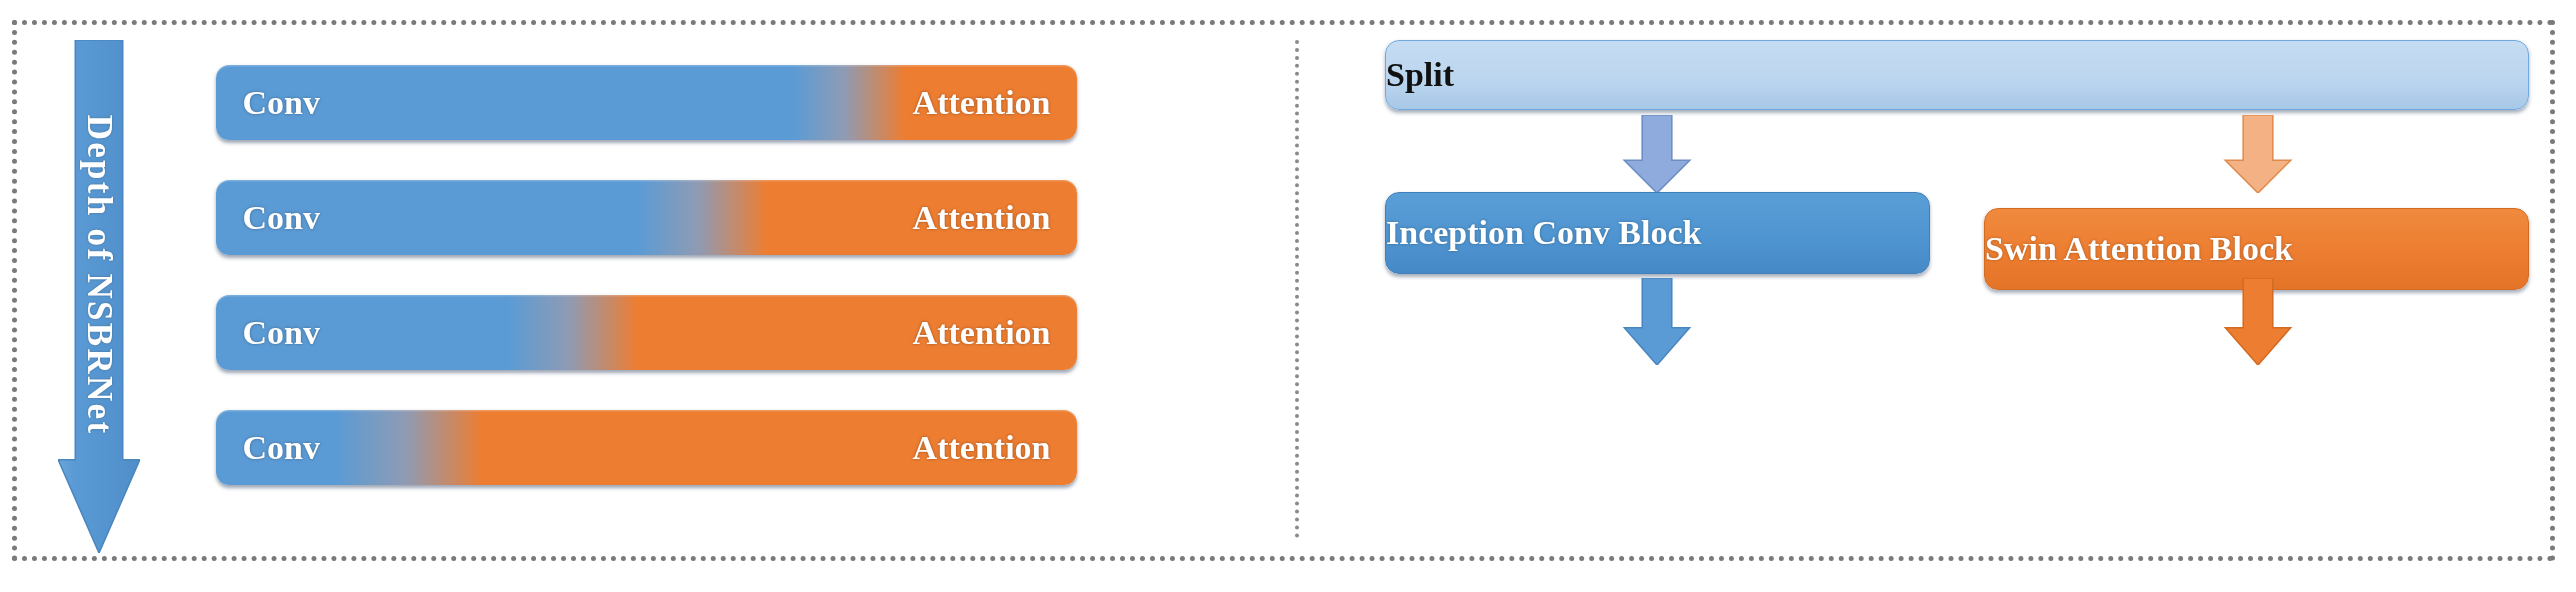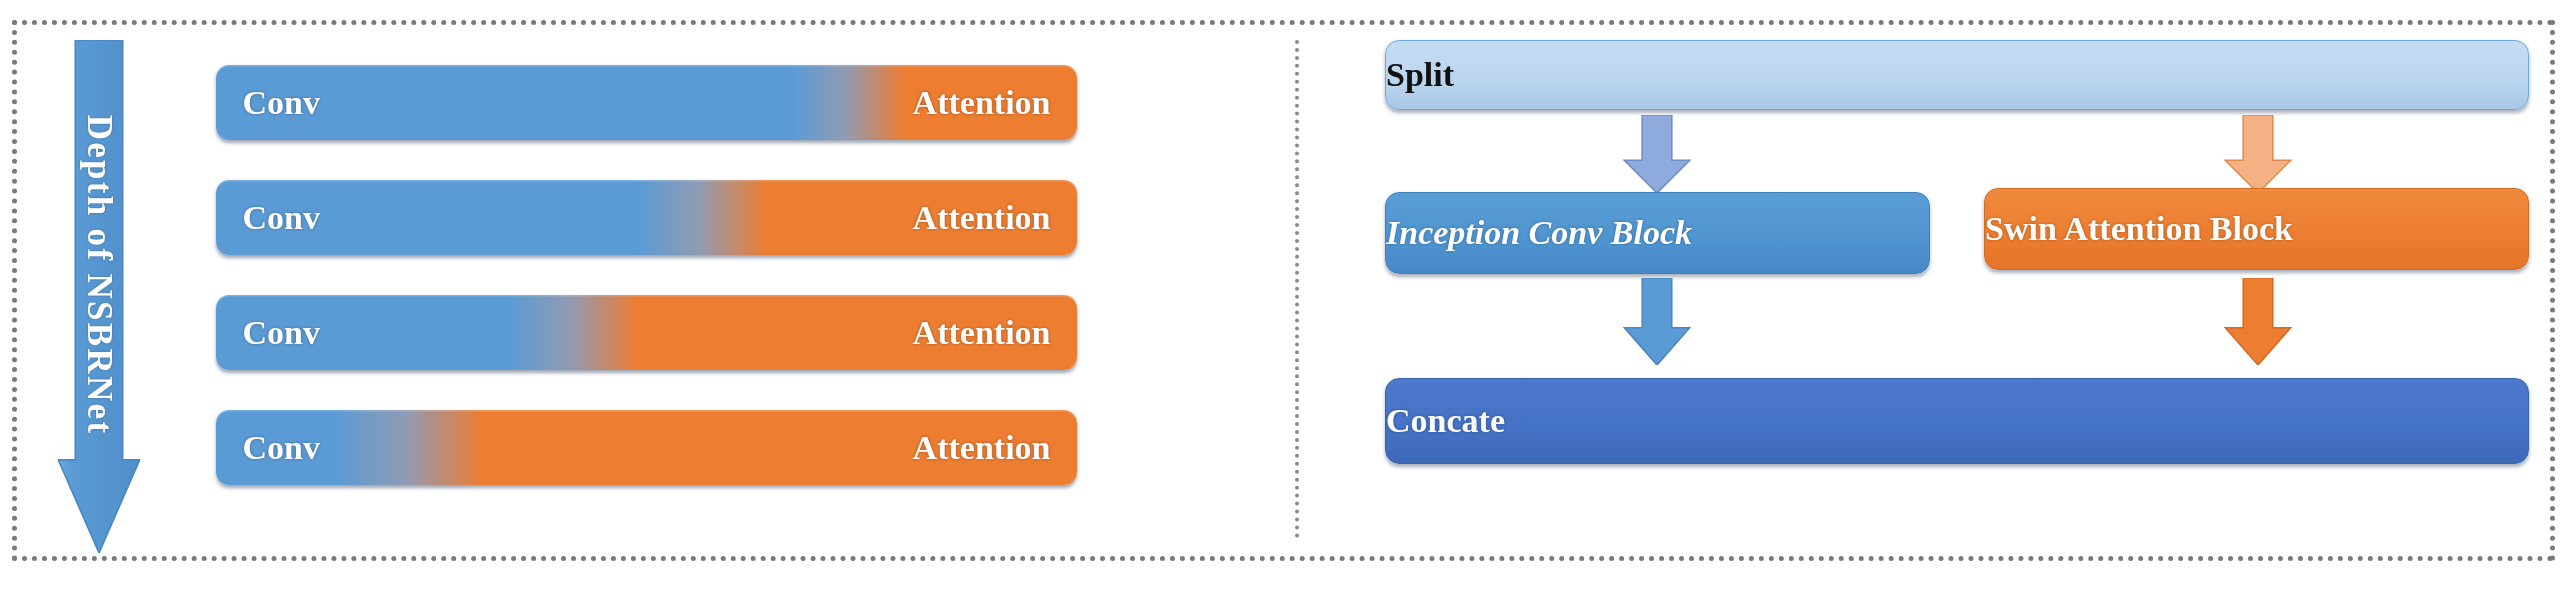--- a/index.html
+++ b/index.html
@@ -136,25 +136,24 @@
     color: #111111;
     text-shadow: none;
   }
 
   .node-inception {
     left: 0px; top: 152px;
     width: 545px; height: 82px;
     background: linear-gradient(to bottom, #5a9ed6 0%, #4e94d0 60%, #4689c6 100%);
     border: 0.8px solid #3f7fbb;
     color: #ffffff;
-    font-style: italic;
   }
 
   .node-swin {
-    left: 599px; top: 148px;
+    left: 599px; top: 168px;
     width: 545px; height: 82px;
     background: linear-gradient(to bottom, #f08a3e 0%, #ec7c2f 60%, #e37428 100%);
     border: 0.8px solid #d26c22;
     color: #ffffff;
   }
 
   .node-concate {
     left: 0px; top: 338px;
     width: 1144px; height: 86px;
     background: linear-gradient(to bottom, #4d79cc 0%, #4472c4 60%, #3e69b8 100%);
@@ -260,20 +259,17 @@
         <polygon points="31,0 69,0 69,64 92,64 50,112 8,64 31,64" fill="#5b9bd5" stroke="#4a86bf" stroke-width="2"></polygon>
       </svg>
     </div>
 
     <div class="arrow arrow-swin-concate">
       <svg width="78" height="87" viewBox="0 0 100 112" aria-hidden="true">
         <polygon points="31,0 69,0 69,64 92,64 50,112 8,64 31,64" fill="#ed7d31" stroke="#d26c22" stroke-width="2"></polygon>
       </svg>
     </div>
 
-    <div class="node node-concate">
-      <span>Concate</span>
-    </div>
 
   </div>
 
 </div>
 
 
 </body></html>

